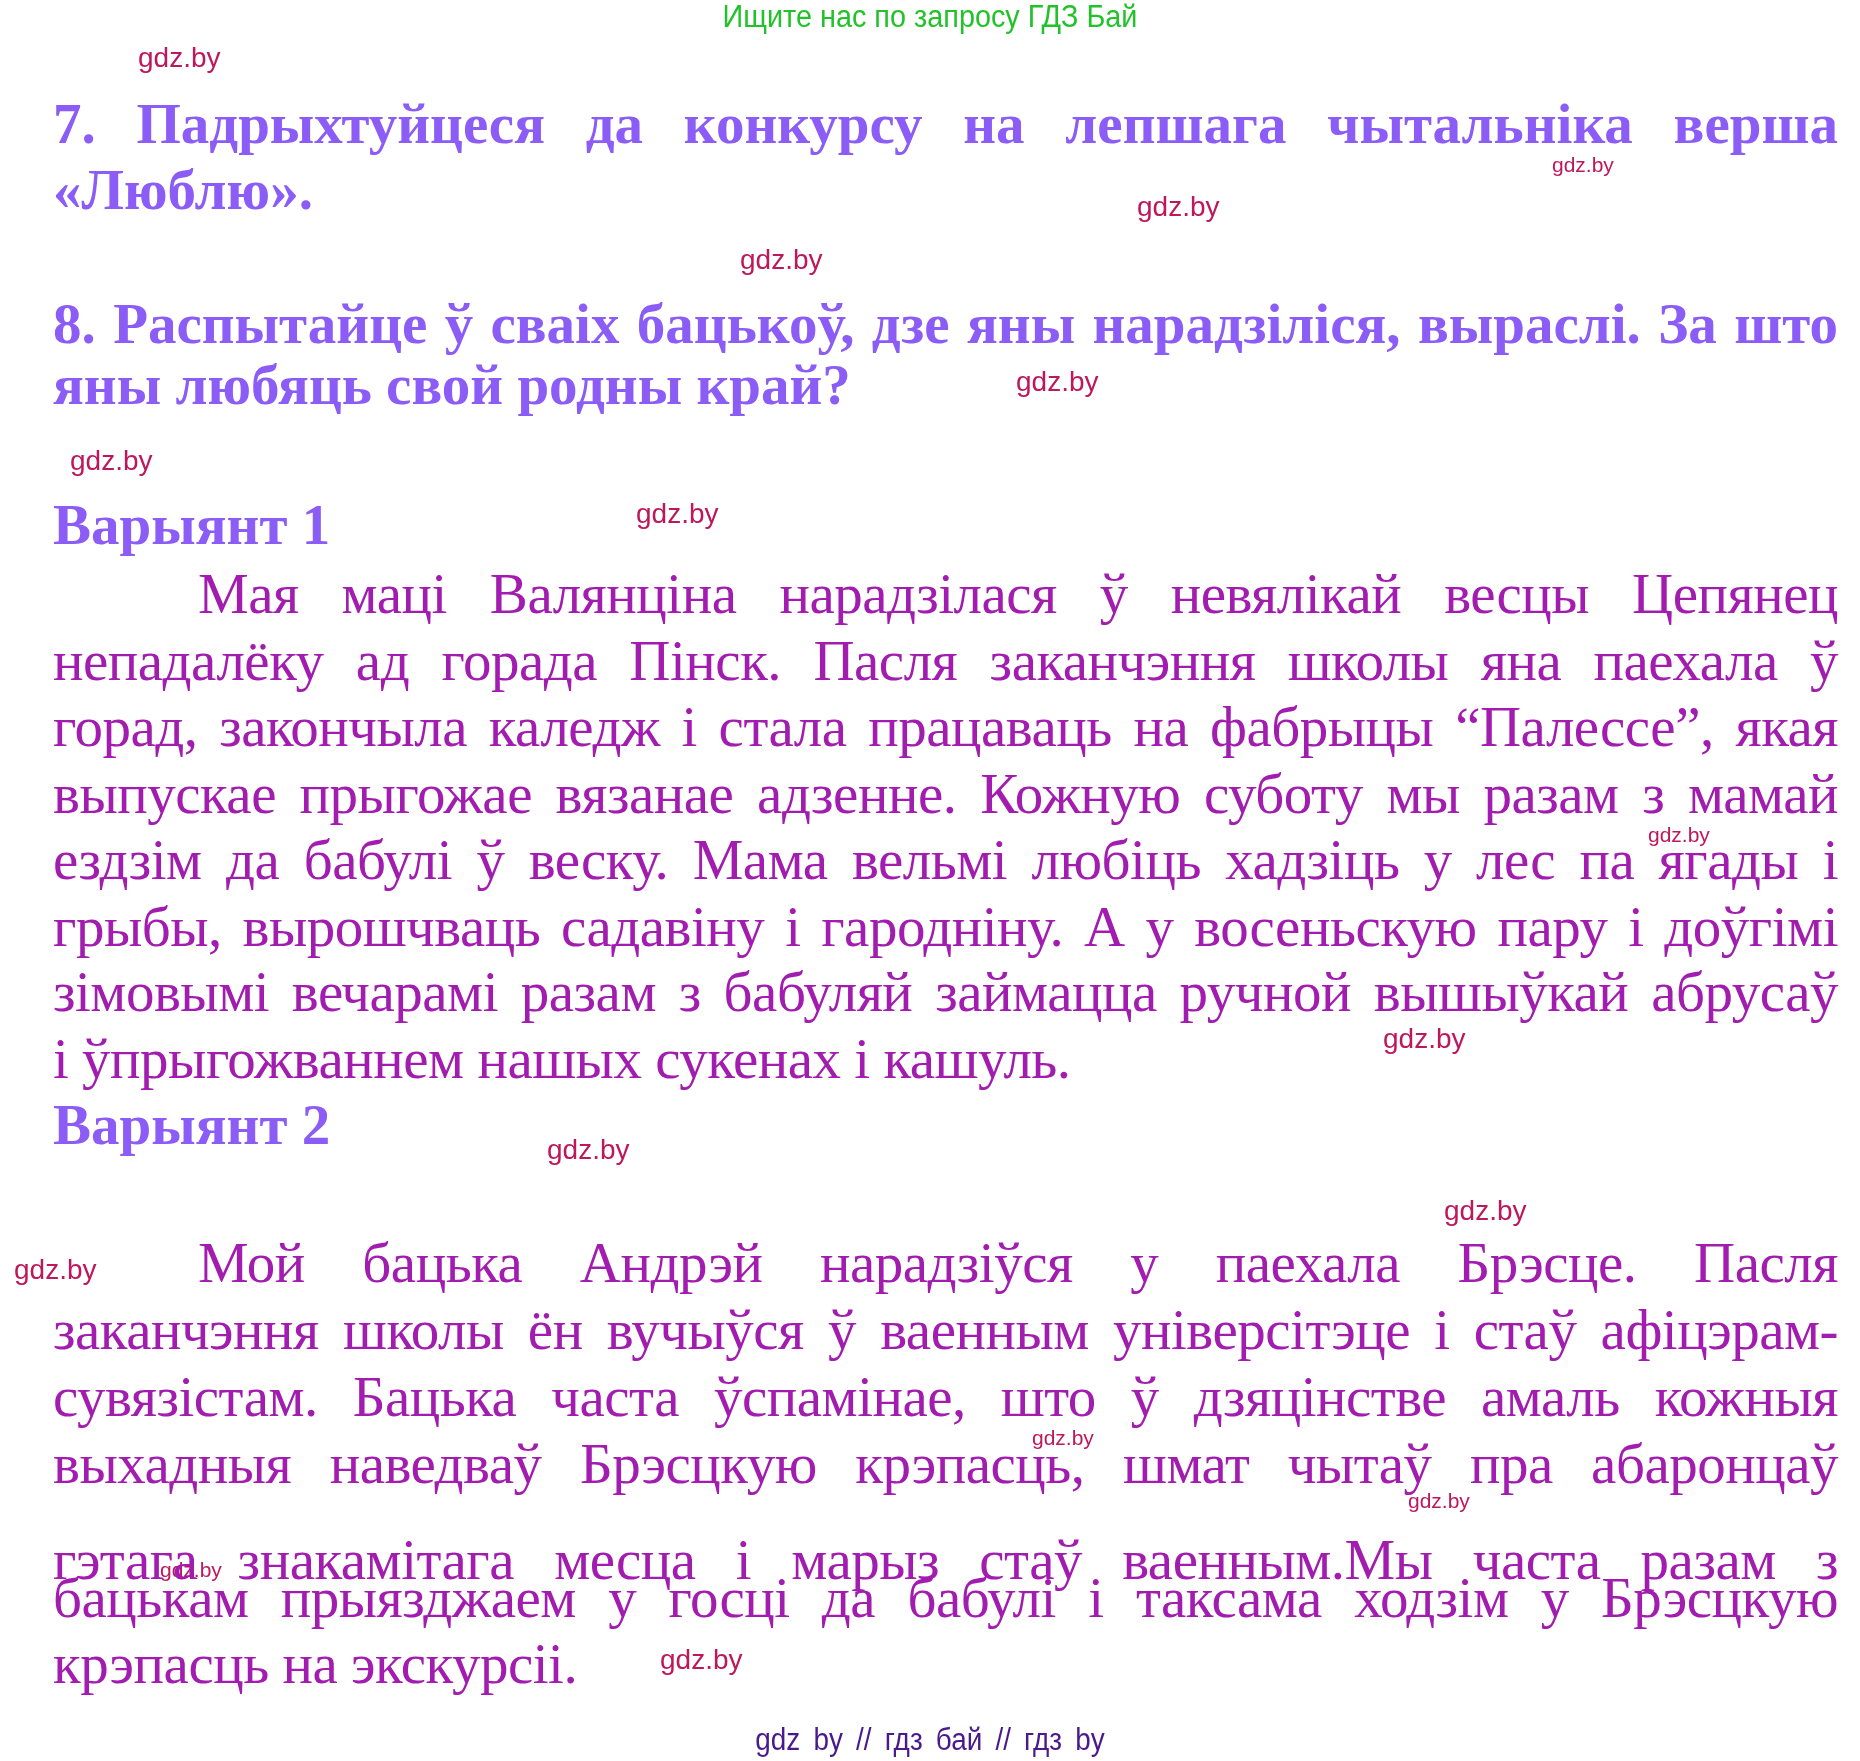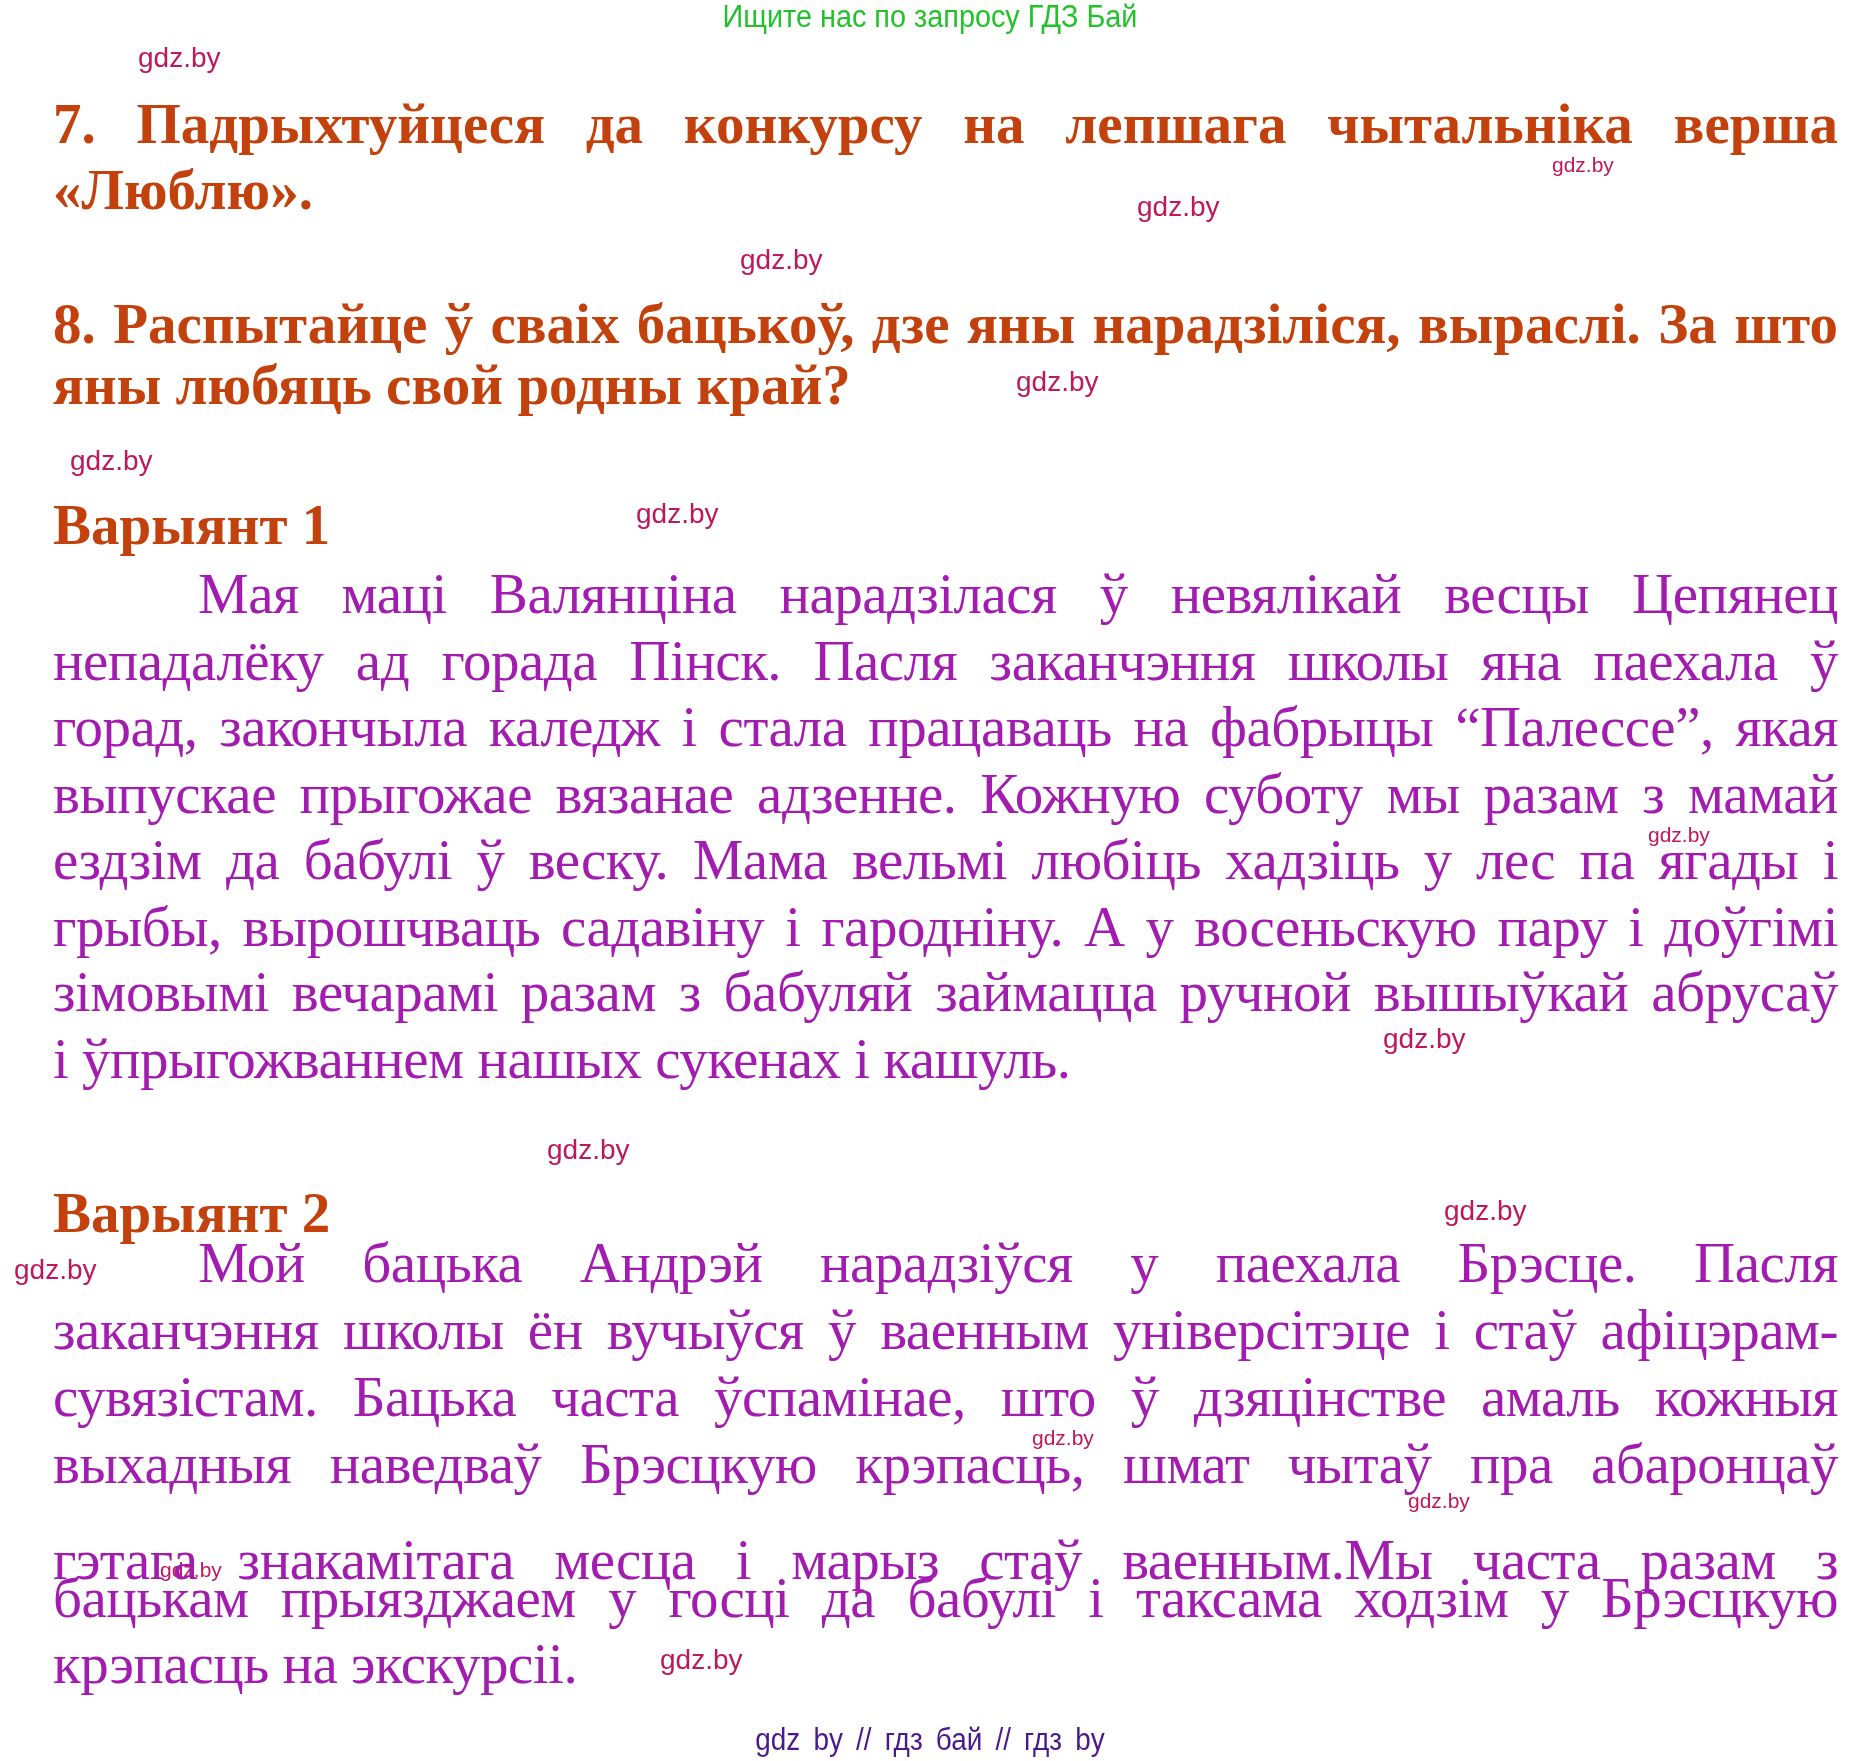--- a/index.html
+++ b/index.html
@@ -16,21 +16,21 @@
   }
   .wm {
     position: absolute; white-space: nowrap;
     font-family: "Liberation Sans", sans-serif; color: #be185d; line-height: 1;
   }
   .wm.big { font-size: 28px; }
   .wm.small { font-size: 21px; }
   .task, .variant-title {
     position: absolute; left: 53px; width: 1785px;
     font-family: "Liberation Serif", serif; font-weight: bold; font-size: 57px;
-    line-height: 66px; color: #c2410c; white-space: nowrap;
+    line-height: 66px; color: #8b5cf6; white-space: nowrap;
   }
   .task.justify { text-align: justify; text-align-last: justify; white-space: normal; }
   .line {
     position: absolute; left: 53px; width: 1785px;
     font-family: "Liberation Serif", serif; font-size: 57px; line-height: 66px;
     color: #a21caf; text-align: justify; text-align-last: justify;
     white-space: normal; letter-spacing: -0.5px;
   }
   .line.first { left: 198px; width: 1640px; }
   .line.last { text-align-last: left; }
@@ -66,21 +66,21 @@
 <div class="variant-title" style="top:492px;">Варыянт 1</div>
 <div class="line first" style="top: 561px;">Мая маці Валянціна нарадзілася ў невялікай весцы Цепянец</div>
 <div class="line" style="top: 628px;">непадалёку ад горада Пінск. Пасля заканчэння школы яна паехала ў</div>
 <div class="line" style="top: 694px;">горад, закончыла каледж і стала працаваць на фабрыцы “Палессе”, якая</div>
 <div class="line" style="top: 761px;">выпускае прыгожае вязанае адзенне. Кожную суботу мы разам з мамай</div>
 <div class="line" style="top: 827px;">ездзім да бабулі ў веску. Мама вельмі любіць хадзіць у лес па ягады і</div>
 <div class="line" style="top: 894px;">грыбы, вырошчваць садавіну і гародніну. А у восеньскую пару і доўгімі</div>
 <div class="line" style="top: 959px;">зімовымі вечарамі разам з бабуляй займацца ручной вышыўкай абрусаў</div>
 <div class="line last" style="top: 1026px;">і ўпрыгожваннем нашых сукенах і кашуль.</div>
 
-<div class="variant-title" style="top:1180px;">Варыянт 2</div>
+<div class="variant-title" style="top:1092px;">Варыянт 2</div>
 <div class="line first" style="top: 1230px;">Мой бацька Андрэй нарадзіўся у паехала Брэсце. Пасля</div>
 <div class="line" style="top: 1297px;">заканчэння школы ён вучыўся ў ваенным універсітэце і стаў афіцэрам-</div>
 <div class="line" style="top: 1364px;">сувязістам. Бацька часта ўспамінае, што ў дзяцінстве амаль кожныя</div>
 <div class="line" style="top: 1431px;">выхадныя наведваў Брэсцкую крэпасць, шмат чытаў  пра абаронцаў</div>
 <div class="line" style="top: 1499px; margin-top: 28px;">гэтага знакамітага месца і марыз стаў ваенным.Мы часта разам з</div>
 <div class="line" style="top: 1565px;">бацькам прыязджаем у госці да бабулі і таксама ходзім у Брэсцкую</div>
 <div class="line last" style="top: 1631px;">крэпасць на экскурсіі.</div>
 
 <div class="footer-banner">gdz by  //  гдз бай  //  гдз by</div>
 

